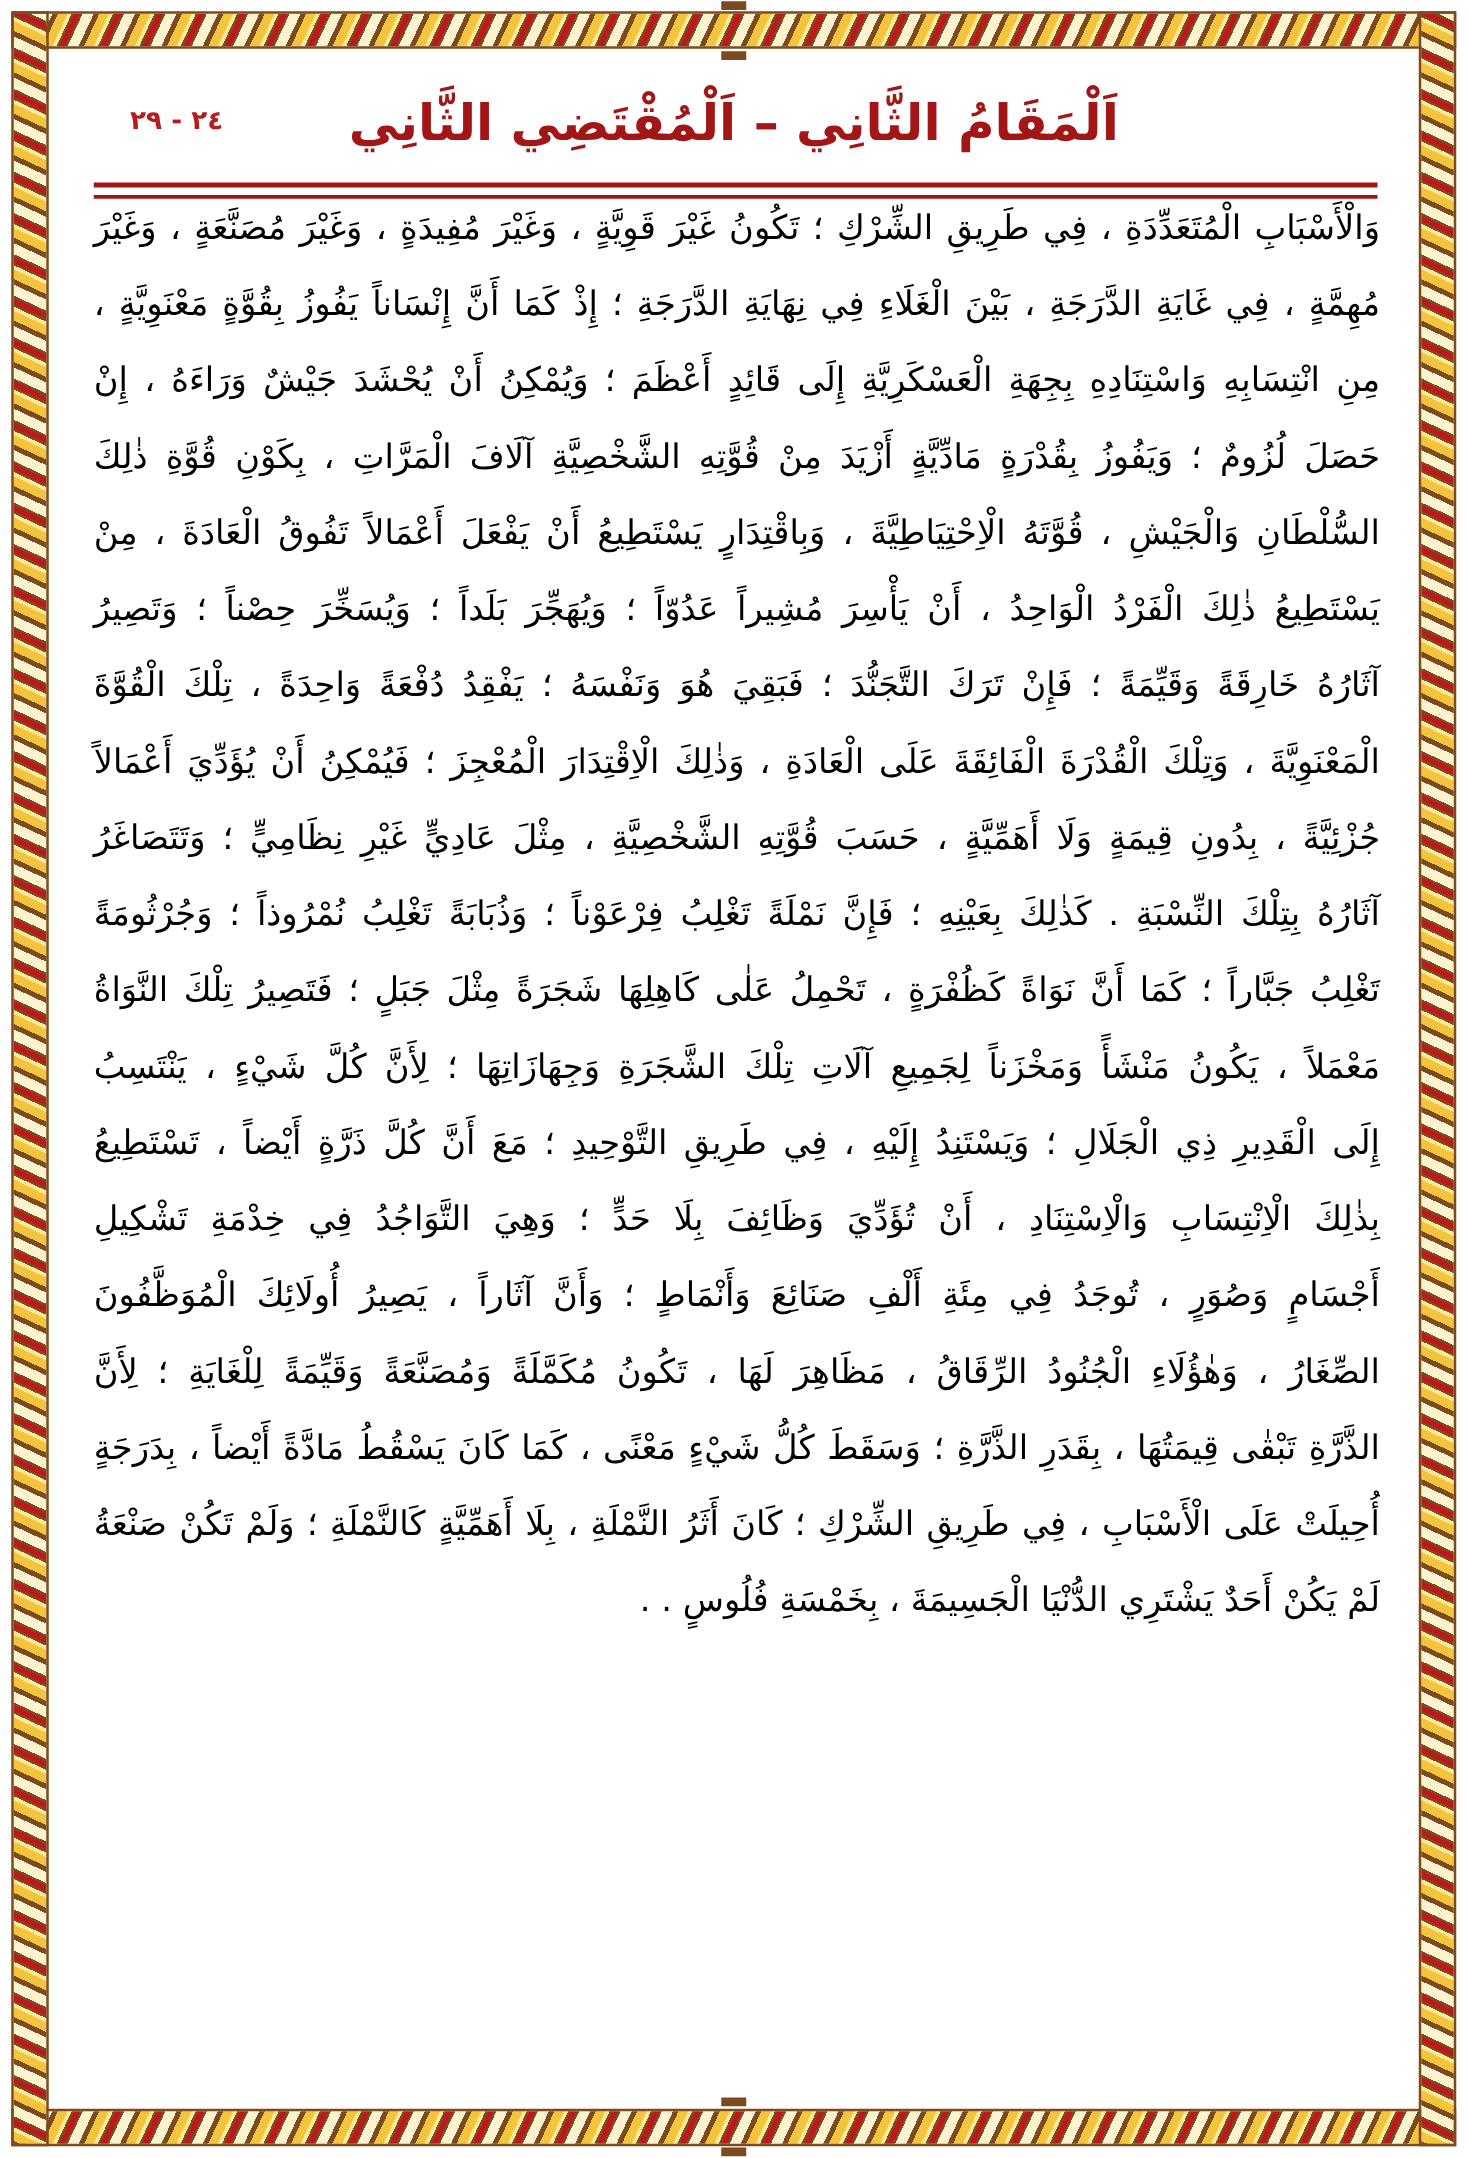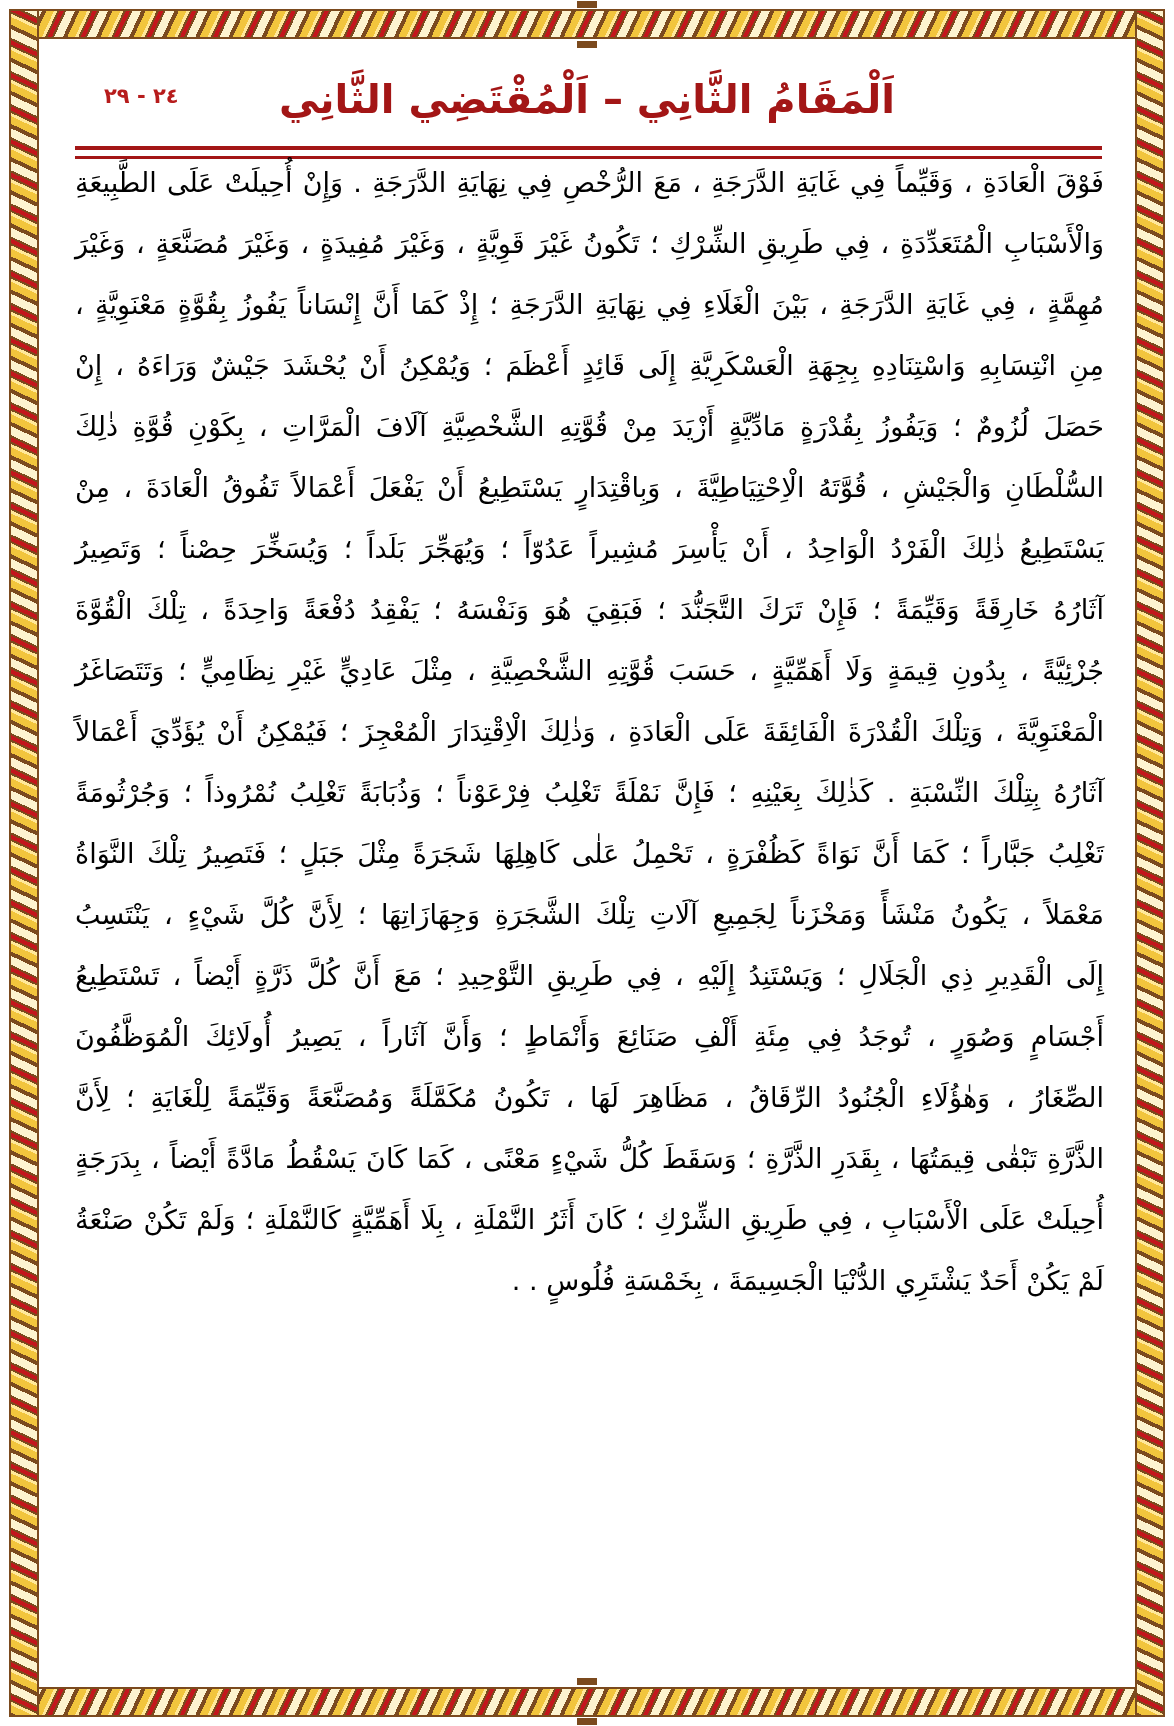--- a/index.html
+++ b/index.html
@@ -107,34 +107,34 @@
   <div class="tick t1"></div>
   <div class="tick t2"></div>
   <div class="tick b1"></div>
   <div class="tick b2"></div>
 
   <div class="page-number">٢٤ - ٢٩</div>
   <div class="title">اَلْمَقَامُ الثَّانِي – اَلْمُقْتَضِي الثَّانِي</div>
   <div class="rule"></div>
 
   <div class="body-text">
-      <div class="line">فَوْقَ الْعَادَةِ ، وَقَيِّماً فِي غَايَةِ الدَّرَجَةِ ، مَعَ الرُّخْصِ فِي نِهَايَةِ الدَّرَجَةِ . وَإِنْ أُحِيلَتْ عَلَى الطَّبِيعَةِ</div>
       <div class="line">وَالْأَسْبَابِ الْمُتَعَدِّدَةِ ، فِي طَرِيقِ الشِّرْكِ ؛ تَكُونُ غَيْرَ قَوِيَّةٍ ، وَغَيْرَ مُفِيدَةٍ ، وَغَيْرَ مُصَنَّعَةٍ ، وَغَيْرَ</div>
       <div class="line">مُهِمَّةٍ ، فِي غَايَةِ الدَّرَجَةِ ، بَيْنَ الْغَلَاءِ فِي نِهَايَةِ الدَّرَجَةِ ؛ إِذْ كَمَا أَنَّ إِنْسَاناً يَفُوزُ بِقُوَّةٍ مَعْنَوِيَّةٍ ،</div>
       <div class="line">مِنِ انْتِسَابِهِ وَاسْتِنَادِهِ بِجِهَةِ الْعَسْكَرِيَّةِ إِلَى قَائِدٍ أَعْظَمَ ؛ وَيُمْكِنُ أَنْ يُحْشَدَ جَيْشٌ وَرَاءَهُ ، إِنْ</div>
       <div class="line">حَصَلَ لُزُومٌ ؛ وَيَفُوزُ بِقُدْرَةٍ مَادِّيَّةٍ أَزْيَدَ مِنْ قُوَّتِهِ الشَّخْصِيَّةِ آلَافَ الْمَرَّاتِ ، بِكَوْنِ قُوَّةِ ذٰلِكَ</div>
       <div class="line">السُّلْطَانِ وَالْجَيْشِ ، قُوَّتَهُ الْاِحْتِيَاطِيَّةَ ، وَبِاقْتِدَارٍ يَسْتَطِيعُ أَنْ يَفْعَلَ أَعْمَالاً تَفُوقُ الْعَادَةَ ، مِنْ</div>
       <div class="line">يَسْتَطِيعُ ذٰلِكَ الْفَرْدُ الْوَاحِدُ ، أَنْ يَأْسِرَ مُشِيراً عَدُوّاً ؛ وَيُهَجِّرَ بَلَداً ؛ وَيُسَخِّرَ حِصْناً ؛ وَتَصِيرُ</div>
       <div class="line">آثَارُهُ خَارِقَةً وَقَيِّمَةً ؛ فَإِنْ تَرَكَ التَّجَنُّدَ ؛ فَبَقِيَ هُوَ وَنَفْسَهُ ؛ يَفْقِدُ دُفْعَةً وَاحِدَةً ، تِلْكَ الْقُوَّةَ</div>
+      <div class="line">الْمَعْنَوِيَّةَ ، وَتِلْكَ الْقُدْرَةَ الْفَائِقَةَ عَلَى الْعَادَةِ ، وَذٰلِكَ الْاِقْتِدَارَ الْمُعْجِزَ ؛ فَيُمْكِنُ أَنْ يُؤَدِّيَ أَعْمَالاً</div>
       <div class="line">جُزْئِيَّةً ، بِدُونِ قِيمَةٍ وَلَا أَهَمِّيَّةٍ ، حَسَبَ قُوَّتِهِ الشَّخْصِيَّةِ ، مِثْلَ عَادِيٍّ غَيْرِ نِظَامِيٍّ ؛ وَتَتَصَاغَرُ</div>
-      <div class="line">الْمَعْنَوِيَّةَ ، وَتِلْكَ الْقُدْرَةَ الْفَائِقَةَ عَلَى الْعَادَةِ ، وَذٰلِكَ الْاِقْتِدَارَ الْمُعْجِزَ ؛ فَيُمْكِنُ أَنْ يُؤَدِّيَ أَعْمَالاً</div>
       <div class="line">آثَارُهُ بِتِلْكَ النِّسْبَةِ . كَذٰلِكَ بِعَيْنِهِ ؛ فَإِنَّ نَمْلَةً تَغْلِبُ فِرْعَوْناً ؛ وَذُبَابَةً تَغْلِبُ نُمْرُوذاً ؛ وَجُرْثُومَةً</div>
       <div class="line">تَغْلِبُ جَبَّاراً ؛ كَمَا أَنَّ نَوَاةً كَظُفْرَةٍ ، تَحْمِلُ عَلٰى كَاهِلِهَا شَجَرَةً مِثْلَ جَبَلٍ ؛ فَتَصِيرُ تِلْكَ النَّوَاةُ</div>
       <div class="line">مَعْمَلاً ، يَكُونُ مَنْشَأً وَمَخْزَناً لِجَمِيعِ آلَاتِ تِلْكَ الشَّجَرَةِ وَجِهَازَاتِهَا ؛ لِأَنَّ كُلَّ شَيْءٍ ، يَنْتَسِبُ</div>
       <div class="line">إِلَى الْقَدِيرِ ذِي الْجَلَالِ ؛ وَيَسْتَنِدُ إِلَيْهِ ، فِي طَرِيقِ التَّوْحِيدِ ؛ مَعَ أَنَّ كُلَّ ذَرَّةٍ أَيْضاً ، تَسْتَطِيعُ</div>
+      <div class="line">بِذٰلِكَ الْاِنْتِسَابِ وَالْاِسْتِنَادِ ، أَنْ تُؤَدِّيَ وَظَائِفَ بِلَا حَدٍّ ؛ وَهِيَ التَّوَاجُدُ فِي خِدْمَةِ تَشْكِيلِ</div>
       <div class="line">أَجْسَامٍ وَصُوَرٍ ، تُوجَدُ فِي مِئَةِ أَلْفِ صَنَائِعَ وَأَنْمَاطٍ ؛ وَأَنَّ آثَاراً ، يَصِيرُ أُولَائِكَ الْمُوَظَّفُونَ</div>
       <div class="line">الصِّغَارُ ، وَهٰؤُلَاءِ الْجُنُودُ الرِّقَاقُ ، مَظَاهِرَ لَهَا ، تَكُونُ مُكَمَّلَةً وَمُصَنَّعَةً وَقَيِّمَةً لِلْغَايَةِ ؛ لِأَنَّ</div>
       <div class="line">الذَّرَّةِ تَبْقٰى قِيمَتُهَا ، بِقَدَرِ الذَّرَّةِ ؛ وَسَقَطَ كُلُّ شَيْءٍ مَعْنًى ، كَمَا كَانَ يَسْقُطُ مَادَّةً أَيْضاً ، بِدَرَجَةٍ</div>
       <div class="line">أُحِيلَتْ عَلَى الْأَسْبَابِ ، فِي طَرِيقِ الشِّرْكِ ؛ كَانَ أَثَرُ النَّمْلَةِ ، بِلَا أَهَمِّيَّةٍ كَالنَّمْلَةِ ؛ وَلَمْ تَكُنْ صَنْعَةُ</div>
       <div class="line last">لَمْ يَكُنْ أَحَدٌ يَشْتَرِي الدُّنْيَا الْجَسِيمَةَ ، بِخَمْسَةِ فُلُوسٍ . .</div>
     </div>
 
 </div>
 
 </body></html>

